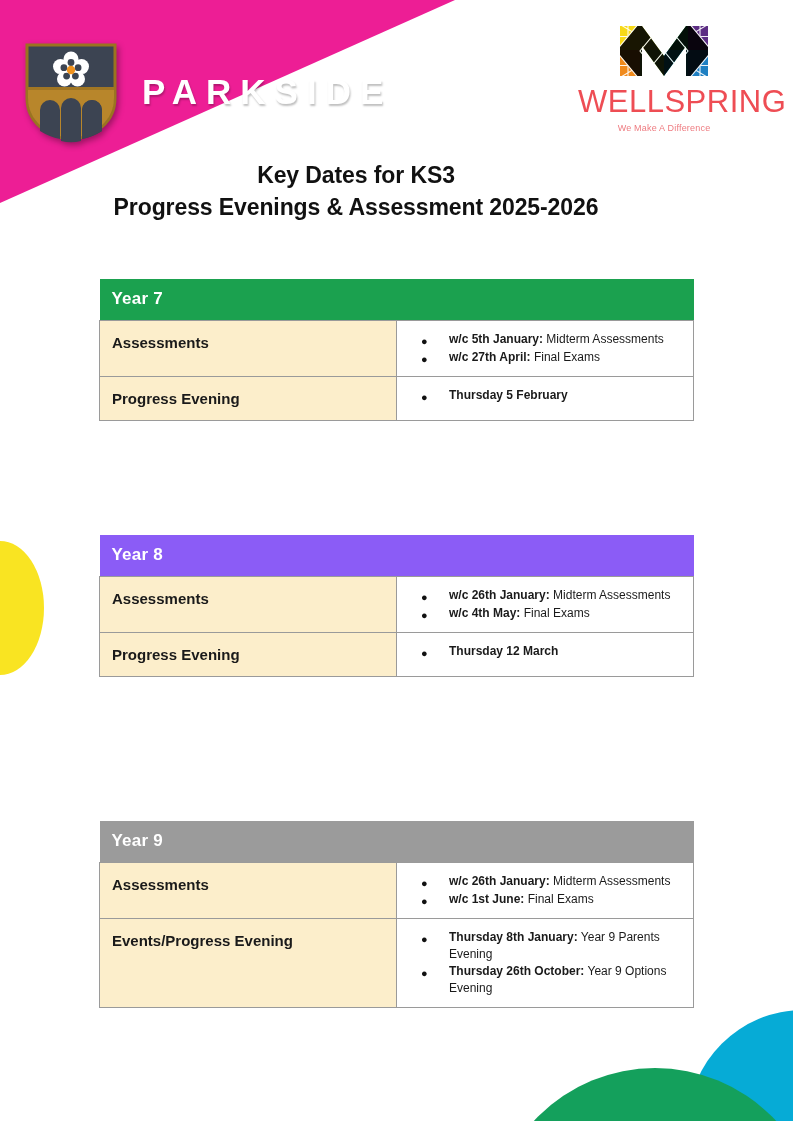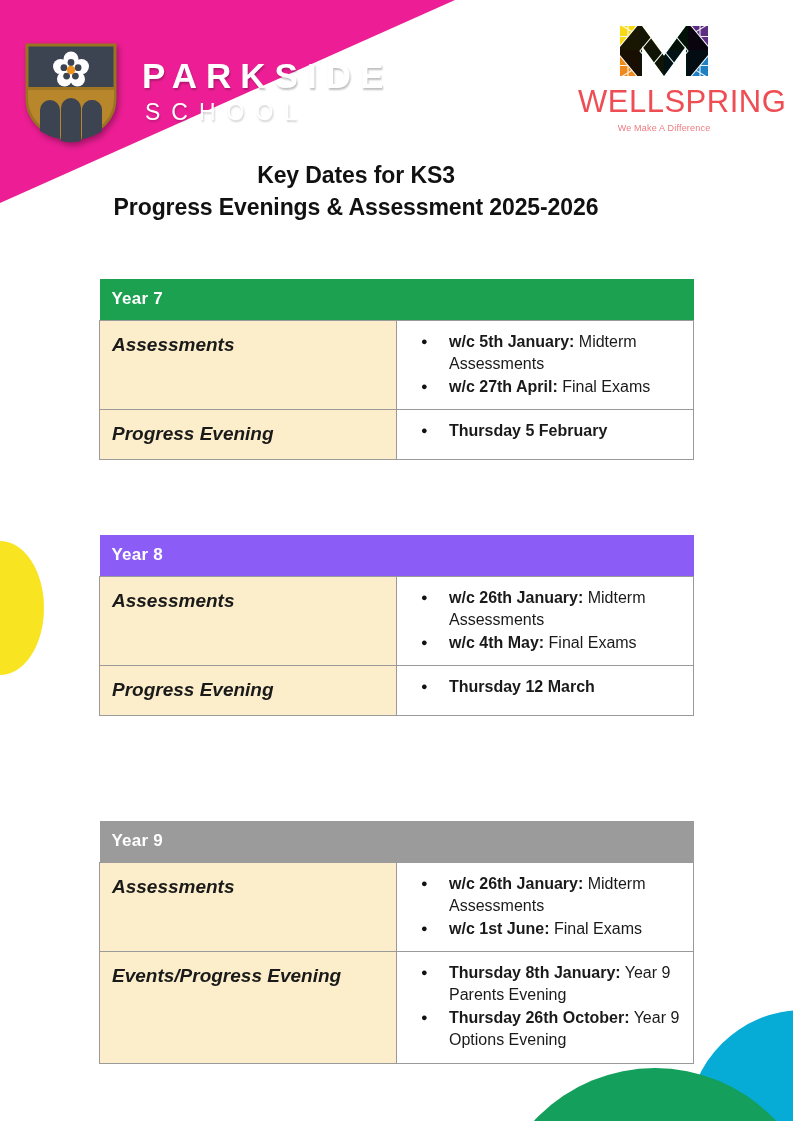--- a/index.html
+++ b/index.html
@@ -144,39 +144,38 @@
     letter-spacing: 0.2px;
     border: none !important;
   }
   .head-green { background: #1BA14F; }
   .head-blue  { background: #1A50CF; }
   .head-gray  { background: #9B9B9B; }
 
   .label-cell {
     background: #FCEECB;
     width: 192px;
-    font-size: 19px;
+    font-size: 15px;
     font-weight: bold;
     color: #1a1a1a;
     padding: 12px 0 12px 12px !important;
     line-height: 1.28;
-    font-style: italic;
   }
   .content-cell {
     background: #ffffff;
     padding: 10px 10px 10px 0 !important;
   }
   .content-cell ul {
     margin: 0;
     padding: 0 0 0 52px;
     list-style: none;
   }
   .content-cell li {
     position: relative;
-    font-size: 16px;
+    font-size: 12px;
     color: #1a1a1a;
     line-height: 1.38;
     margin: 0 0 1px 0;
   }
   .content-cell li::before {
     content: "\25CF";
     position: absolute;
     left: -28px;
     top: 0;
     font-size: 11px;
@@ -228,21 +227,20 @@
           <circle cx="7.1" cy="-2.3" r="3.4"></circle>
           <circle cx="4.4" cy="6.1" r="3.4"></circle>
           <circle cx="-4.4" cy="6.1" r="3.4"></circle>
           <circle cx="-7.1" cy="-2.3" r="3.4"></circle>
         </g>
         <circle cx="0" cy="0" r="4.2" fill="#F0921E"></circle>
       </g>
     </svg>
     <div id="parkside-wordmark">
       <div id="parkside-name">PARKSIDE</div>
-      <div id="parkside-sub">SCHOOL</div>
     </div>
   </div>
 
   <div id="wellspring-logo">
     <svg id="wellspring-mark" width="96" height="58" viewBox="0 0 96 58">
       <defs>
         <clipPath id="wclip">
           <path d="M4 4 L26 4 L48 34 L70 4 L92 4 L92 54 L70 54 L70 24 L48 54 L26 24 L26 54 L4 54 Z"></path>
         </clipPath>
       </defs>

